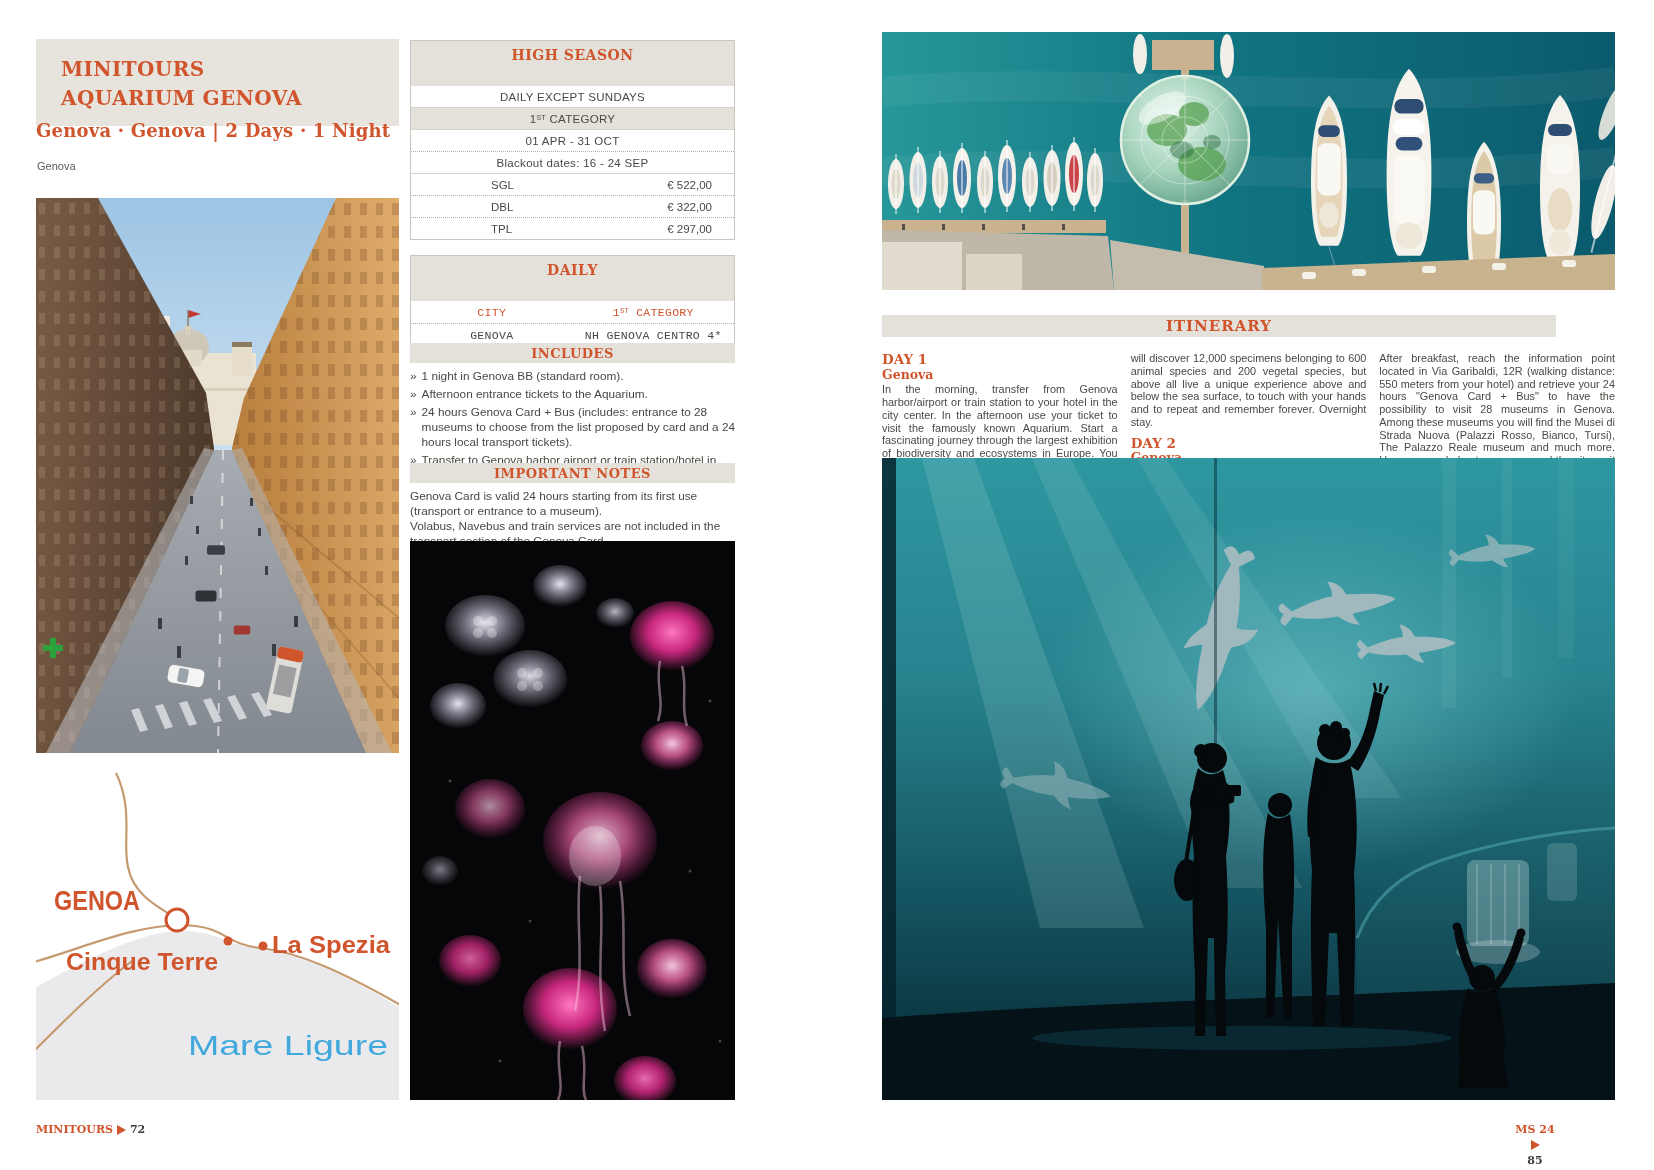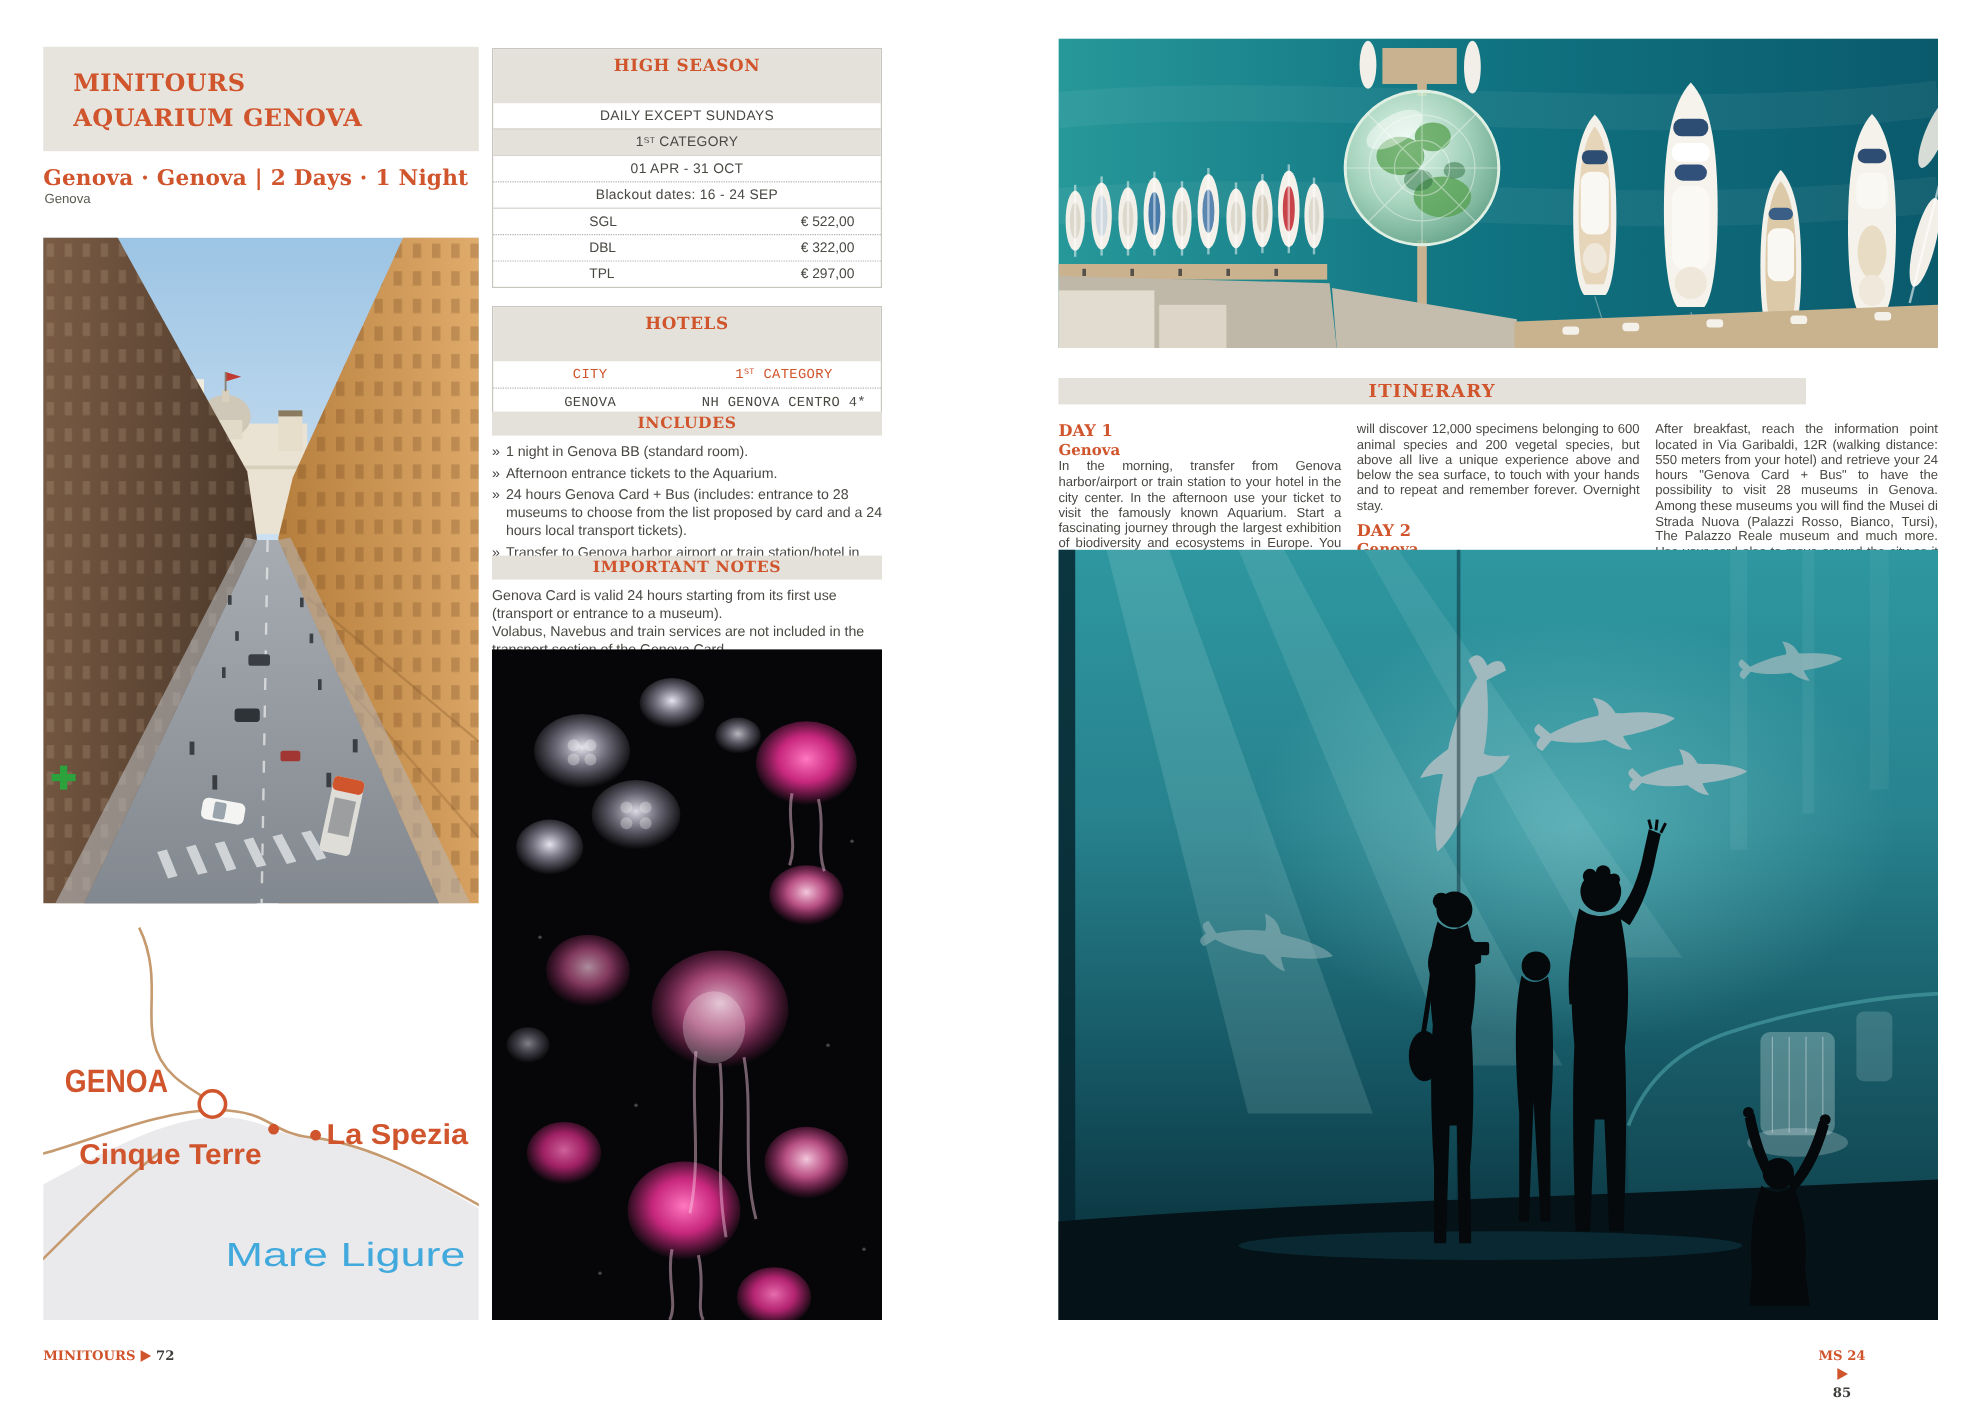--- a/index.html
+++ b/index.html
@@ -9,21 +9,21 @@
     --border:#c9c6bf;
   }
   html,body{margin:0;padding:0;background:#fff;}
   .spread{position:relative;width:1654px;height:1170px;background:#ffffff;overflow:hidden;
           font-family:"Liberation Sans",sans-serif;color:var(--ink);}
   .abs{position:absolute;}
   .slab{font-family:"DejaVu Serif",serif;font-weight:bold;color:var(--accent);}
   
   .title-block{left:36px;top:39px;width:363px;height:87px;background:#e7e4de;box-sizing:border-box;padding:16px 0 0 25px;}
   .title-block .line{font-size:20px;letter-spacing:.4px;line-height:1.45;}
-  .route{left:36px;top:138px;width:363px;font-size:18px;letter-spacing:.2px;}
+  .route{left:36px;top:120px;width:363px;font-size:18px;letter-spacing:.2px;}
   .route-sub{left:37px;top:160px;font-size:11px;color:#5a5852;}
   .street-photo{left:36px;top:198px;}
   .map-box{left:36px;top:755px;}
   .footer{top:1123px;font-size:11px;display:flex;align-items:center;gap:4px;}
   .footer-left{left:36px;}
   .footer-right{left:1455px;width:160px;justify-content:flex-end;flex-direction:column;}
   .footer .pg{font-family:"DejaVu Serif",serif;font-weight:bold;color:#3f3d3a;}
   .footer .lbl{font-size:11px;}
   
   .tbl{left:410px;width:325px;box-sizing:border-box;border:1px solid var(--border);background:#fff;font-size:11.5px;color:#4a4843;}
@@ -38,21 +38,21 @@
   .cat sup{font-size:7px;vertical-align:top;position:relative;top:1px;}
   .orange-cell{color:var(--accent);}
   .sec{left:410px;width:325px;}
   .sec-head{background:var(--band);text-align:center;font-size:13px;padding:3px 0 2px;letter-spacing:.5px;}
   .sec-body{padding:6px 0 0;font-size:11.8px;line-height:1.28;color:#4a4843;}
   .inc-item{display:flex;gap:5px;margin:0 0 3px;}
   .inc-item .b{flex:0 0 auto;}
   .jelly-photo{left:410px;top:541px;}
   
   .harbor-photo{left:882px;top:32px;}
-  .itin-bar{left:882px;top:315px;width:623px;height:22px;background:var(--band);display:flex;align-items:center;justify-content:center;}
+  .itin-bar{left:882px;top:315px;width:674px;height:22px;background:var(--band);display:flex;align-items:center;justify-content:center;}
   .itin-bar .t{font-size:15px;letter-spacing:1px;}
   .itin-text{left:882px;top:352px;width:733px;height:120px;column-count:3;column-gap:13px;column-fill:auto;
              font-size:10.9px;line-height:1.17;text-align:justify;color:#4a4843;overflow:hidden;}
   .day-label{font-size:13.5px;line-height:1.1;margin:0;}
   .day-label.d2{margin-top:7px;}
   .day-city{font-size:12.5px;line-height:1.25;margin:0 0 1px;}
   .day-para{margin:0;}
   .aqua-photo{left:882px;top:458px;}
 </style>
 </head>
@@ -206,21 +206,21 @@
       <span>DBL</span>
       <span>€ 322,00</span>
     </div>
     <div class="price-row">
       <span>TPL</span>
       <span>€ 297,00</span>
     </div>
   </div>
 
   <div class="abs tbl" style="top:255px;">
-    <div class="tbl-head slab">HOTELS</div>
+    <div class="tbl-head slab">DAILY</div>
     <div class="row first two-col">
       <div class="orange-cell">CITY</div>
       <div class="orange-cell cat"><span>1</span><sup>ST</sup>&nbsp;<span>CATEGORY</span></div>
     </div>
     <div class="row two-col">
       <div>GENOVA</div>
       <div>NH GENOVA CENTRO 4*</div>
     </div>
   </div>
 

